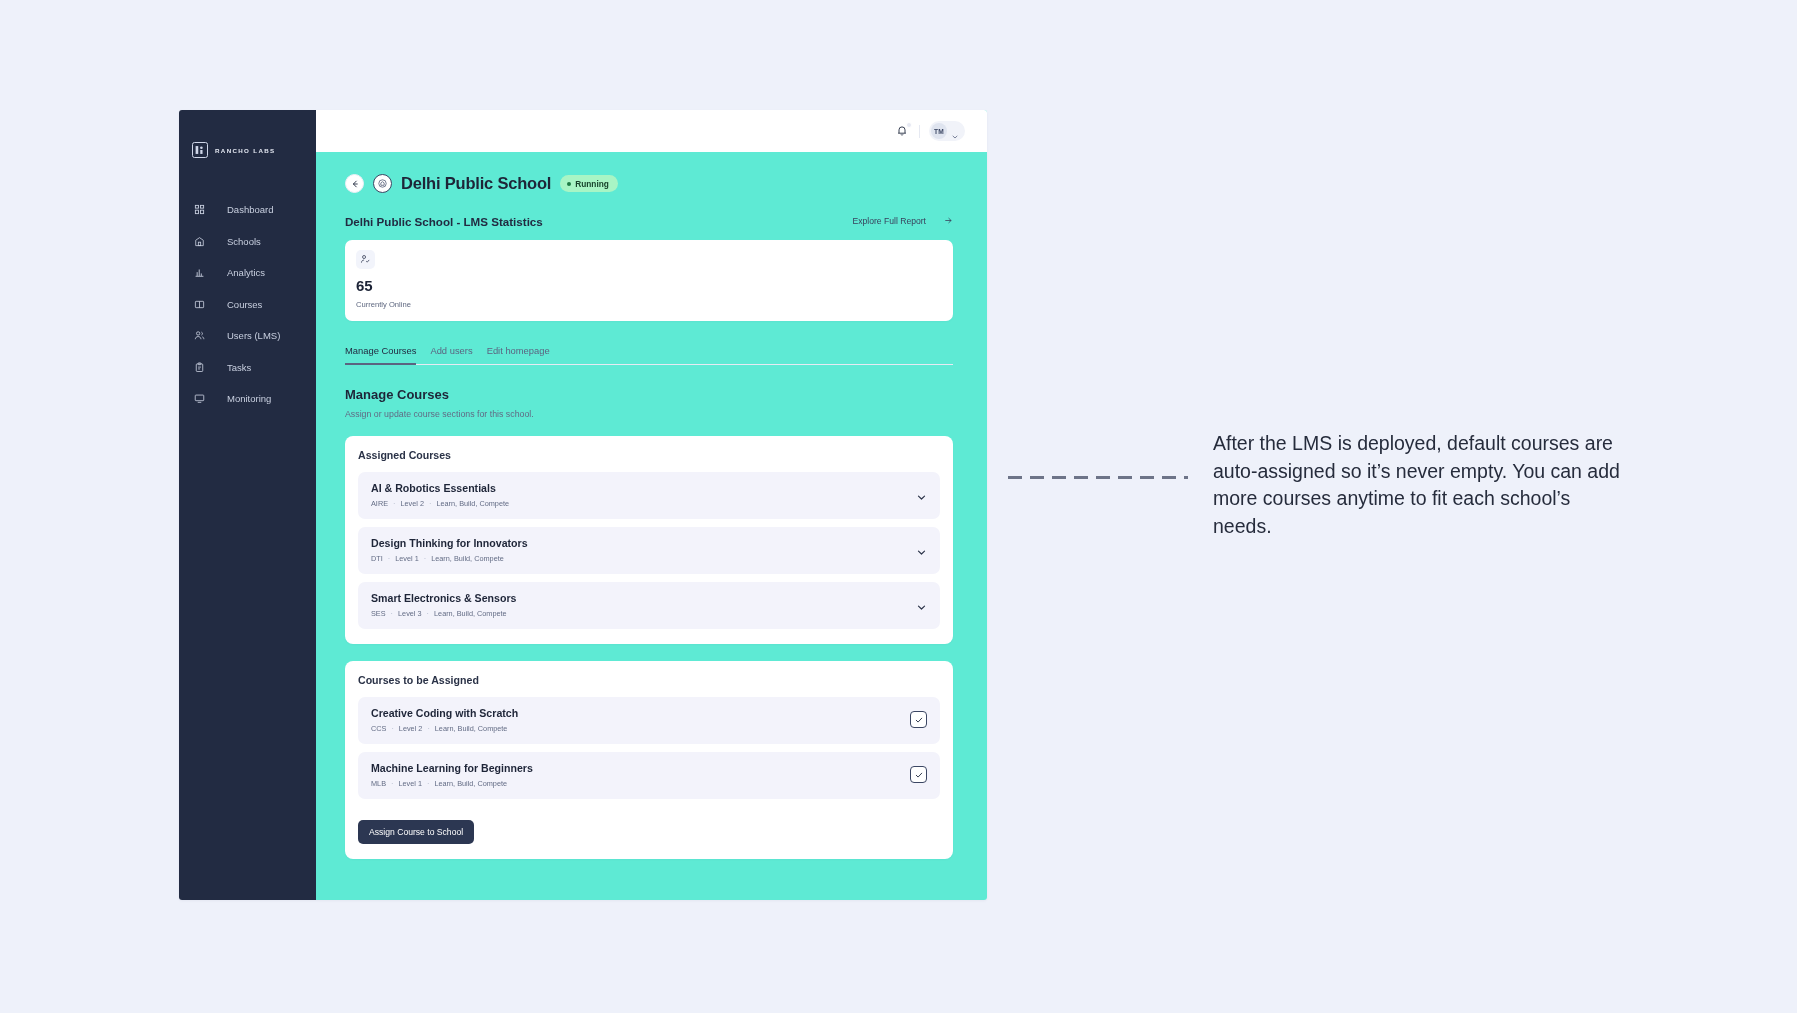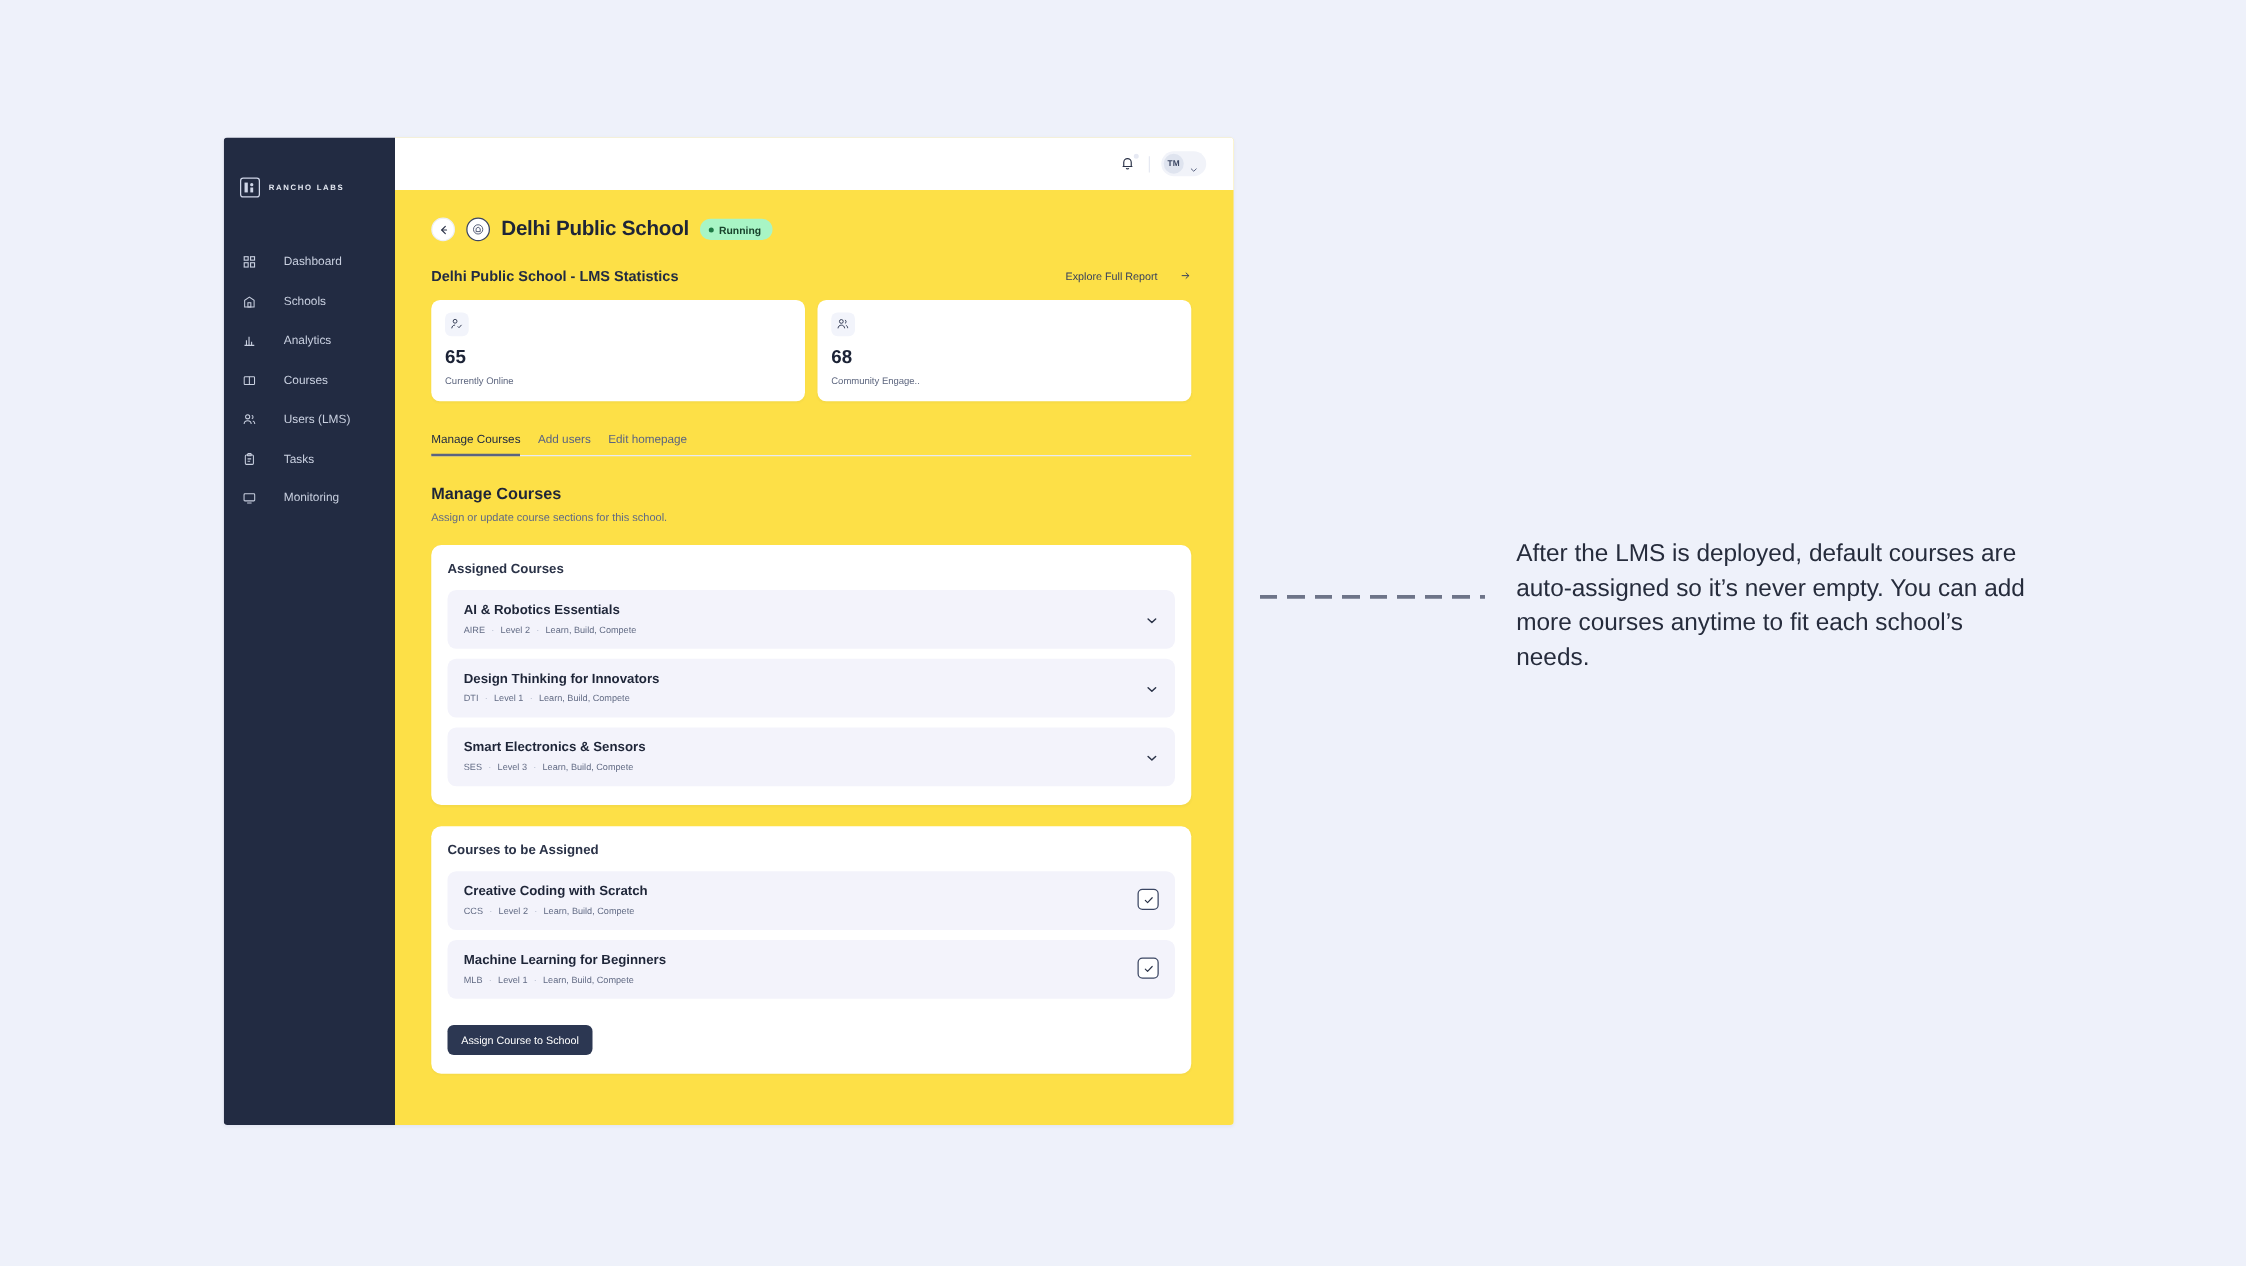--- a/index.html
+++ b/index.html
@@ -59,21 +59,21 @@
   .nav-icon {
     width: 11px; height: 11px;
     flex-shrink: 0;
     display: flex; align-items: center; justify-content: center;
   }
   .nav-icon svg { width: 11px; height: 11px; display: block; }
 
   
   .main {
     flex: 1;
-    background: #fde047;
+    background: #5eead4;
     display: flex; flex-direction: column;
     min-width: 0;
   }
   .topbar {
     height: 42px;
     background: #ffffff;
     display: flex; align-items: center; justify-content: flex-end;
     padding-right: 22px;
     gap: 9px;
     flex-shrink: 0;
@@ -411,31 +411,20 @@
           <span class="stat-icon">
             <svg viewBox="0 0 16 16" fill="none" stroke="#2e3650" stroke-width="1.15">
                 <circle cx="6.2" cy="4.6" r="2.3"></circle>
                 <path d="M2.2 13.2c0-2.4 1.8-4 4-4"></path>
                 <path d="M9.4 10.8l1.6 1.6 3-3.4"></path>
               </svg>
           </span>
           <div class="stat-value">65</div>
           <div class="stat-label">Currently Online</div>
         </div>
-        <div class="stat-card">
-          <span class="stat-icon">
-            <svg viewBox="0 0 16 16" fill="none" stroke="#2e3650" stroke-width="1.15">
-                <circle cx="6.2" cy="4.8" r="2.3"></circle>
-                <path d="M2.2 13.2c0-2.3 1.8-3.9 4-3.9s4 1.6 4 3.9"></path>
-                <path d="M10.6 3.1a2.2 2.2 0 010 4.1M11.8 9.6c1.3.4 2.1 1.6 2.1 3.4"></path>
-              </svg>
-          </span>
-          <div class="stat-value">68</div>
-          <div class="stat-label">Community Engage..</div>
-        </div>
       </div>
 
       <div class="tabs">
         <span class="tab active">Manage Courses</span>
         <span class="tab">Add users</span>
         <span class="tab">Edit homepage</span>
       </div>
 
       <div class="section-title">Manage Courses</div>
       <div class="section-sub">Assign or update course sections for this school.</div>

